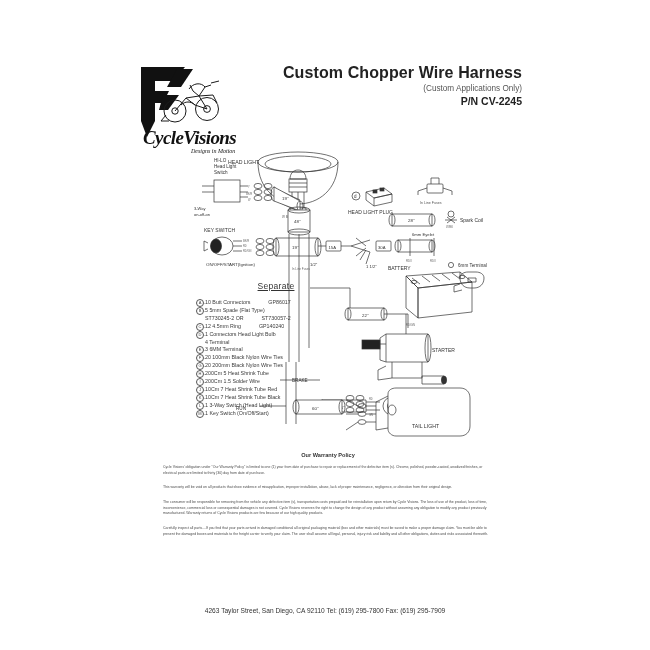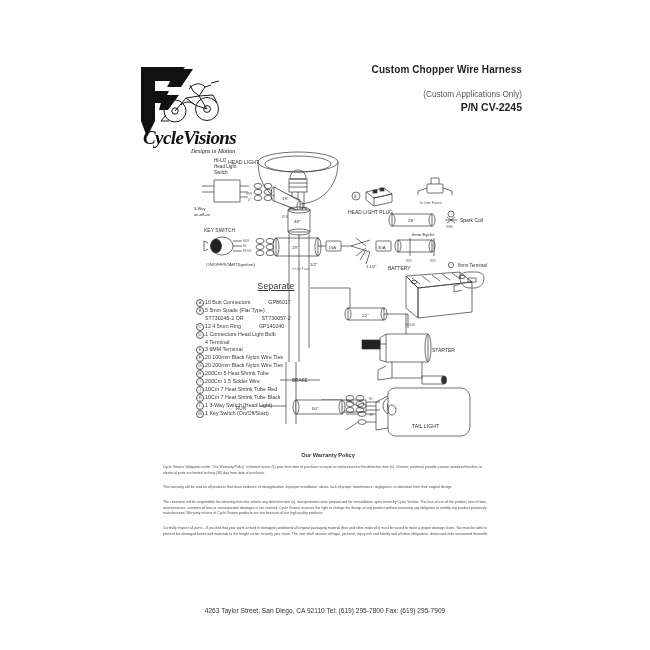--- a/index.html
+++ b/index.html
@@ -5,22 +5,22 @@
   html,body{margin:0;padding:0;background:#fff;}
   body{width:650px;height:650px;overflow:hidden;
        font-family:"Liberation Sans","DejaVu Sans",sans-serif;color:#2b2b2b;}
   .page{position:relative;width:650px;height:650px;background:#ffffff;}
 
   
   .header{position:absolute;left:0;top:42px;width:650px;height:100px;}
   .logo{position:absolute;left:133px;top:23px;width:130px;height:92px;}
   .logo svg{display:block;}
   .title-block{position:absolute;right:128px;top:22px;text-align:right;}
-  .title-main{font-size:10px;font-weight:bold;color:#222;letter-spacing:.1px;}
-  .title-sub{font-size:8.2px;color:#555;margin-top:15px;}
+  .title-main{font-size:16px;font-weight:bold;color:#222;letter-spacing:.1px;}
+  .title-sub{font-size:8.2px;color:#555;margin-top:2px;}
   .title-pn{font-size:10.5px;font-weight:bold;color:#222;margin-top:2px;}
 
   
   .diagram{position:absolute;left:170px;top:148px;width:340px;height:290px;}
   .diagram svg{display:block;}
 
   
   .parts{position:absolute;left:196px;top:281px;width:160px;}
   .parts-title{font-size:8.5px;text-align:center;text-decoration:underline;
                color:#333;margin-bottom:8px;letter-spacing:.3px;}

